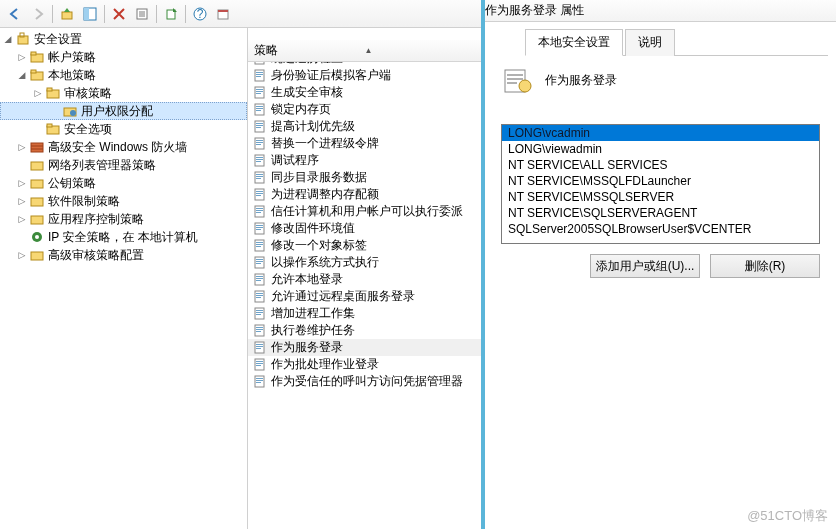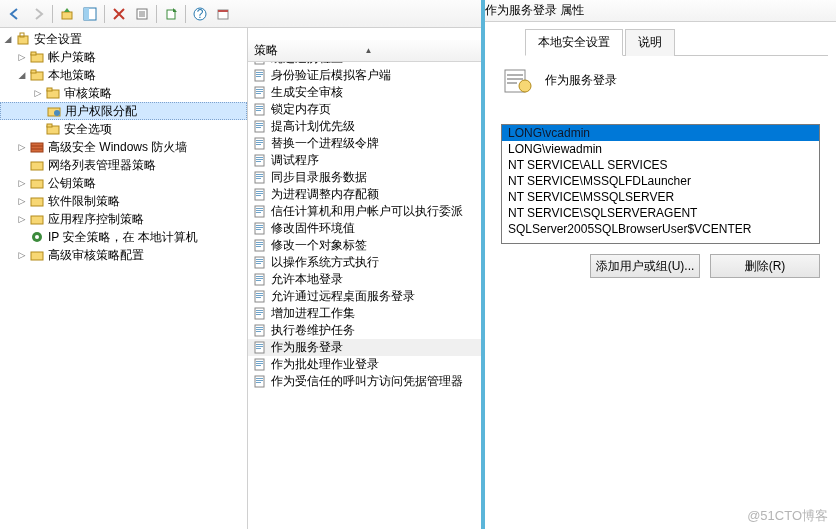--- a/index.html
+++ b/index.html
@@ -139,21 +139,21 @@
       <div class="tree-row" style="padding-left:32px">
         <span class="expander">▷</span>
         <span class="node-icon">
             <svg width="14" height="12">
               <rect x="1" y="3" width="12" height="8" fill="#f7d774" stroke="#b38b1d"></rect>
               <rect x="1" y="1" width="5" height="3" fill="#f7d774" stroke="#b38b1d"></rect>
             </svg>
           </span>
         <span>审核策略</span>
       </div>
-      <div class="tree-row selected" style="padding-left:32px">
+      <div class="tree-row selected" style="padding-left:48px">
         <span class="expander"></span>
         <span class="node-icon">
             <svg width="14" height="12">
               <rect x="1" y="3" width="12" height="8" fill="#f7d774" stroke="#b38b1d"></rect>
               <circle cx="10" cy="8" r="3" fill="#4b8bbd"></circle>
             </svg>
           </span>
         <span>用户权限分配</span>
       </div>
       <div class="tree-row" style="padding-left:32px">

